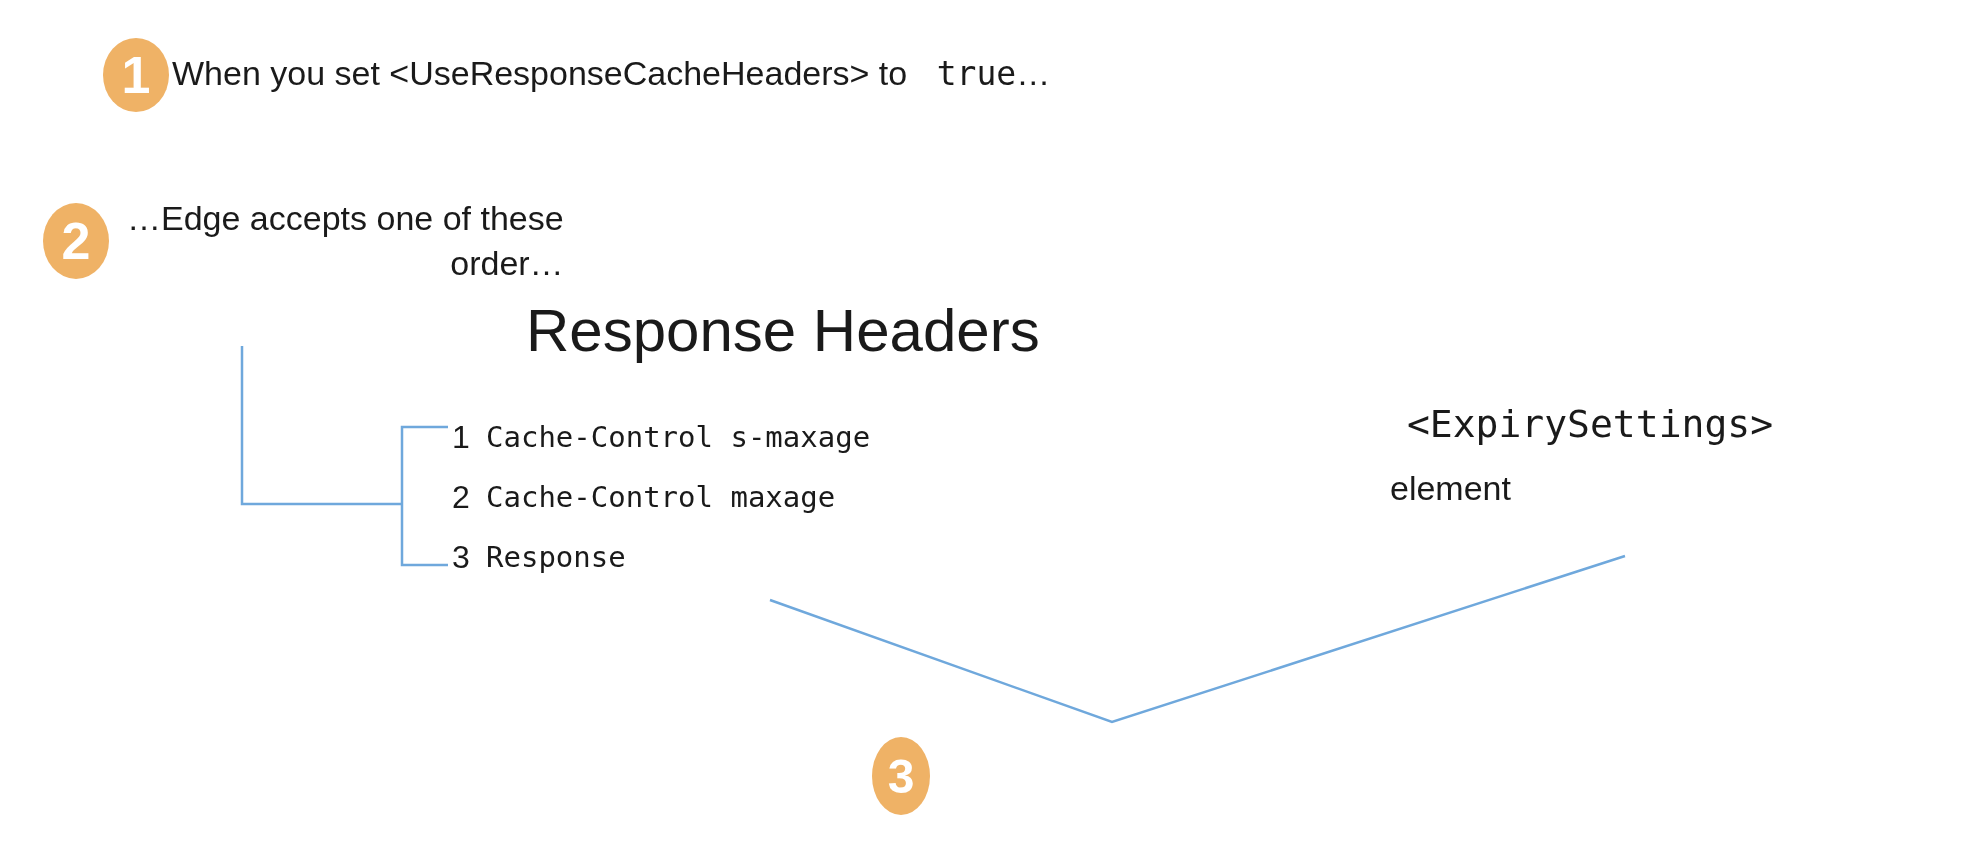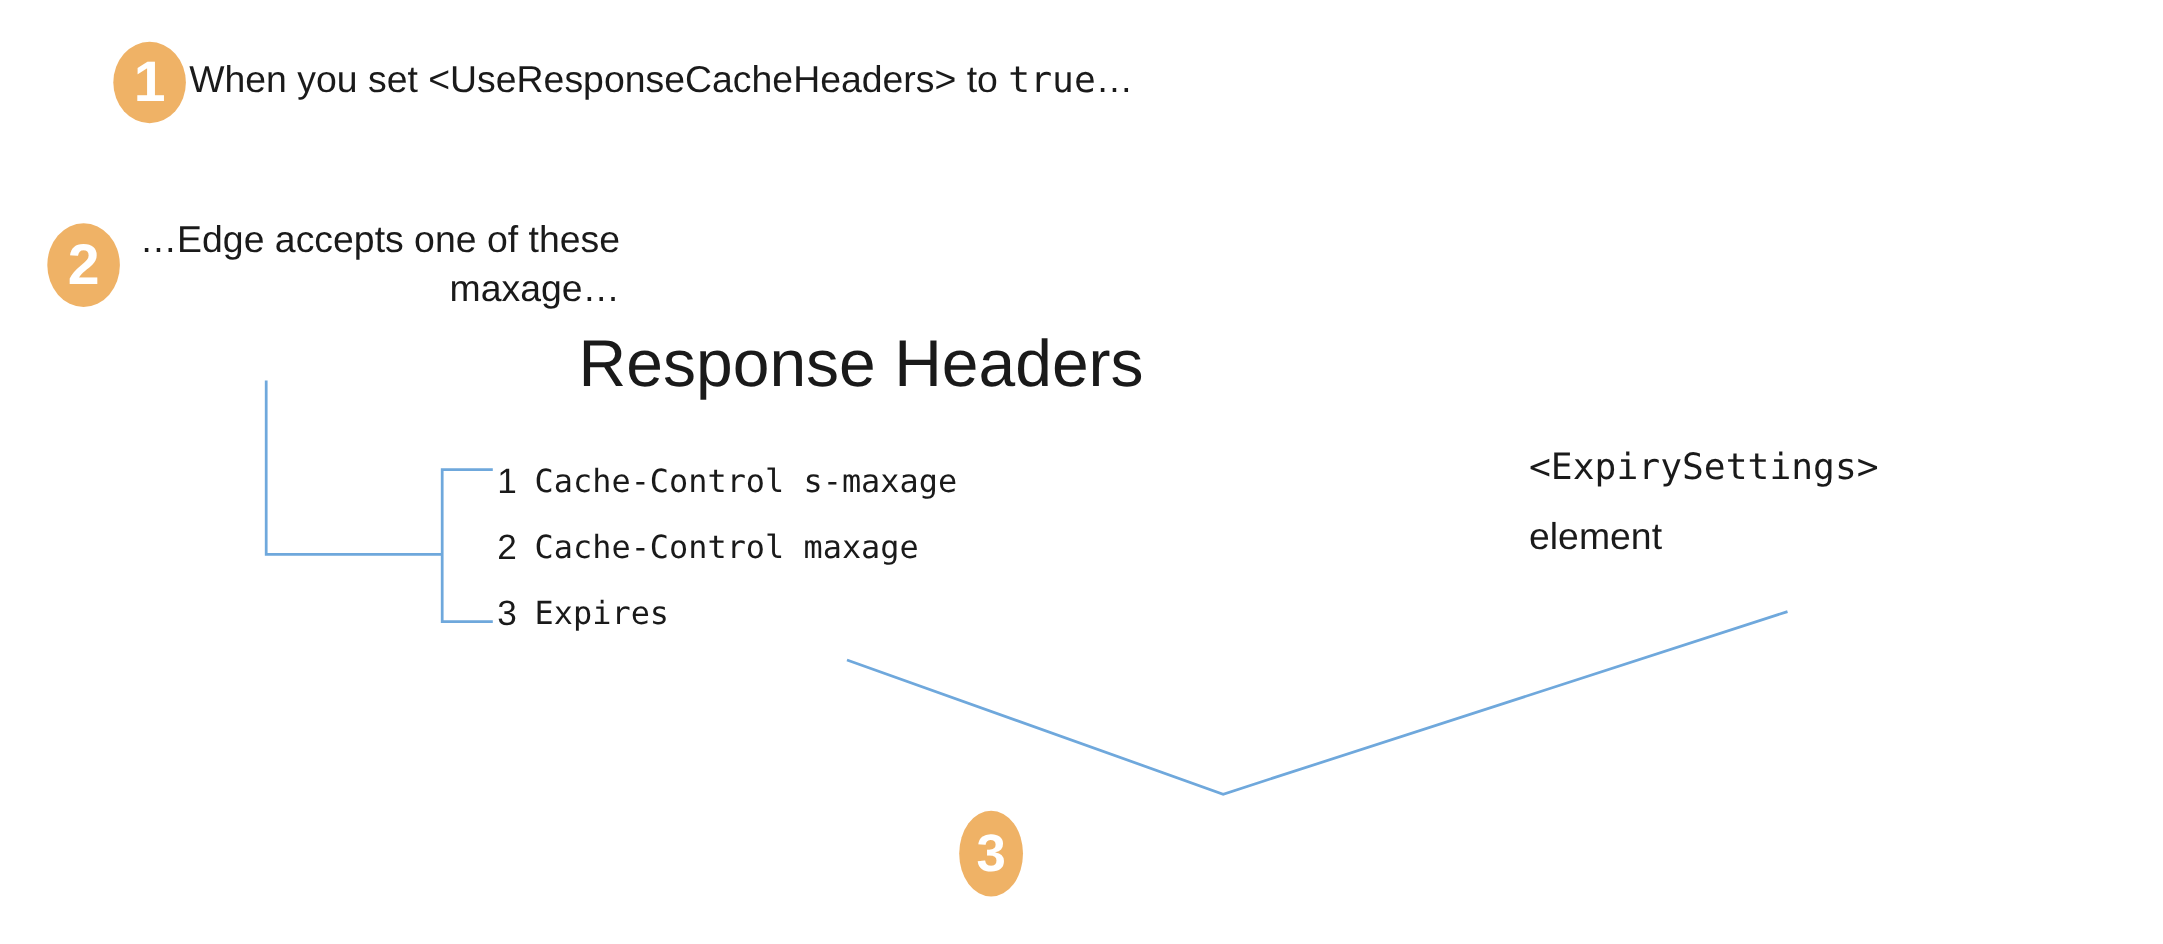--- a/index.html
+++ b/index.html
@@ -45,21 +45,21 @@
   .mono {
     font-family: "DejaVu Sans Mono", "Liberation Mono", monospace;
   }
   .step1-text {
     position: absolute;
     left: 172px; top: 50px;
     font-size: 34px;
     line-height: 46px;
     white-space: nowrap;
   }
-  .step1-text .inline-code { font-size: 33px; }
+  .step1-text .inline-code { font-size: 33px; margin-left: 20px; }
   .step2-text {
     position: absolute;
     left: 127px; top: 196px;
     font-size: 34px;
     line-height: 45px;
     text-align: right;
   }
   .column-title {
     position: absolute;
     top: 306px;
@@ -92,21 +92,22 @@
     font-size: 29px;
     margin-left: 12px;
   }
   .row-1 { top: 415px; }
   .row-2 { top: 475px; }
   .row-3 { top: 535px; }
   .expiry-code {
     position: absolute;
     left: 1390px; top: 402px;
     width: 400px;
-    font-size: 33px;
+    text-align: center;
+    font-size: 38px;
     line-height: 44px;
     white-space: nowrap;
   }
   .expiry-caption {
     position: absolute;
     left: 1390px; top: 466px;
     width: 400px;
     font-size: 34px;
     line-height: 44px;
   }
@@ -136,37 +137,37 @@
   <div class="badge badge-1">
     <span>1</span>
   </div>
   <div class="step1-text"><span>When you set &lt;UseResponseCacheHeaders&gt; to </span><span class="mono inline-code">true</span><span>…</span></div>
 
   <div class="badge badge-2">
     <span>2</span>
   </div>
   <div class="step2-text">
     <div>…Edge accepts one of these</div>
-    <div>maxage…</div>
+    <div>order…</div>
   </div>
 
   <div class="column-title title-response-headers">Response Headers</div>
 
   <div class="header-list">
     <div class="header-row row-1">
       <span class="rank">1</span>
       <span class="value mono">Cache-Control s-maxage</span>
     </div>
     <div class="header-row row-2">
       <span class="rank">2</span>
       <span class="value mono">Cache-Control maxage</span>
     </div>
     <div class="header-row row-3">
       <span class="rank">3</span>
-      <span class="value mono">Expires</span>
+      <span class="value mono">Response</span>
     </div>
   </div>
 
   <div class="expiry-code mono">&lt;ExpirySettings&gt;</div>
   <div class="expiry-caption">element</div>
 
   <div class="badge badge-3">
     <span>3</span>
   </div>
   <div class="step3-text">

